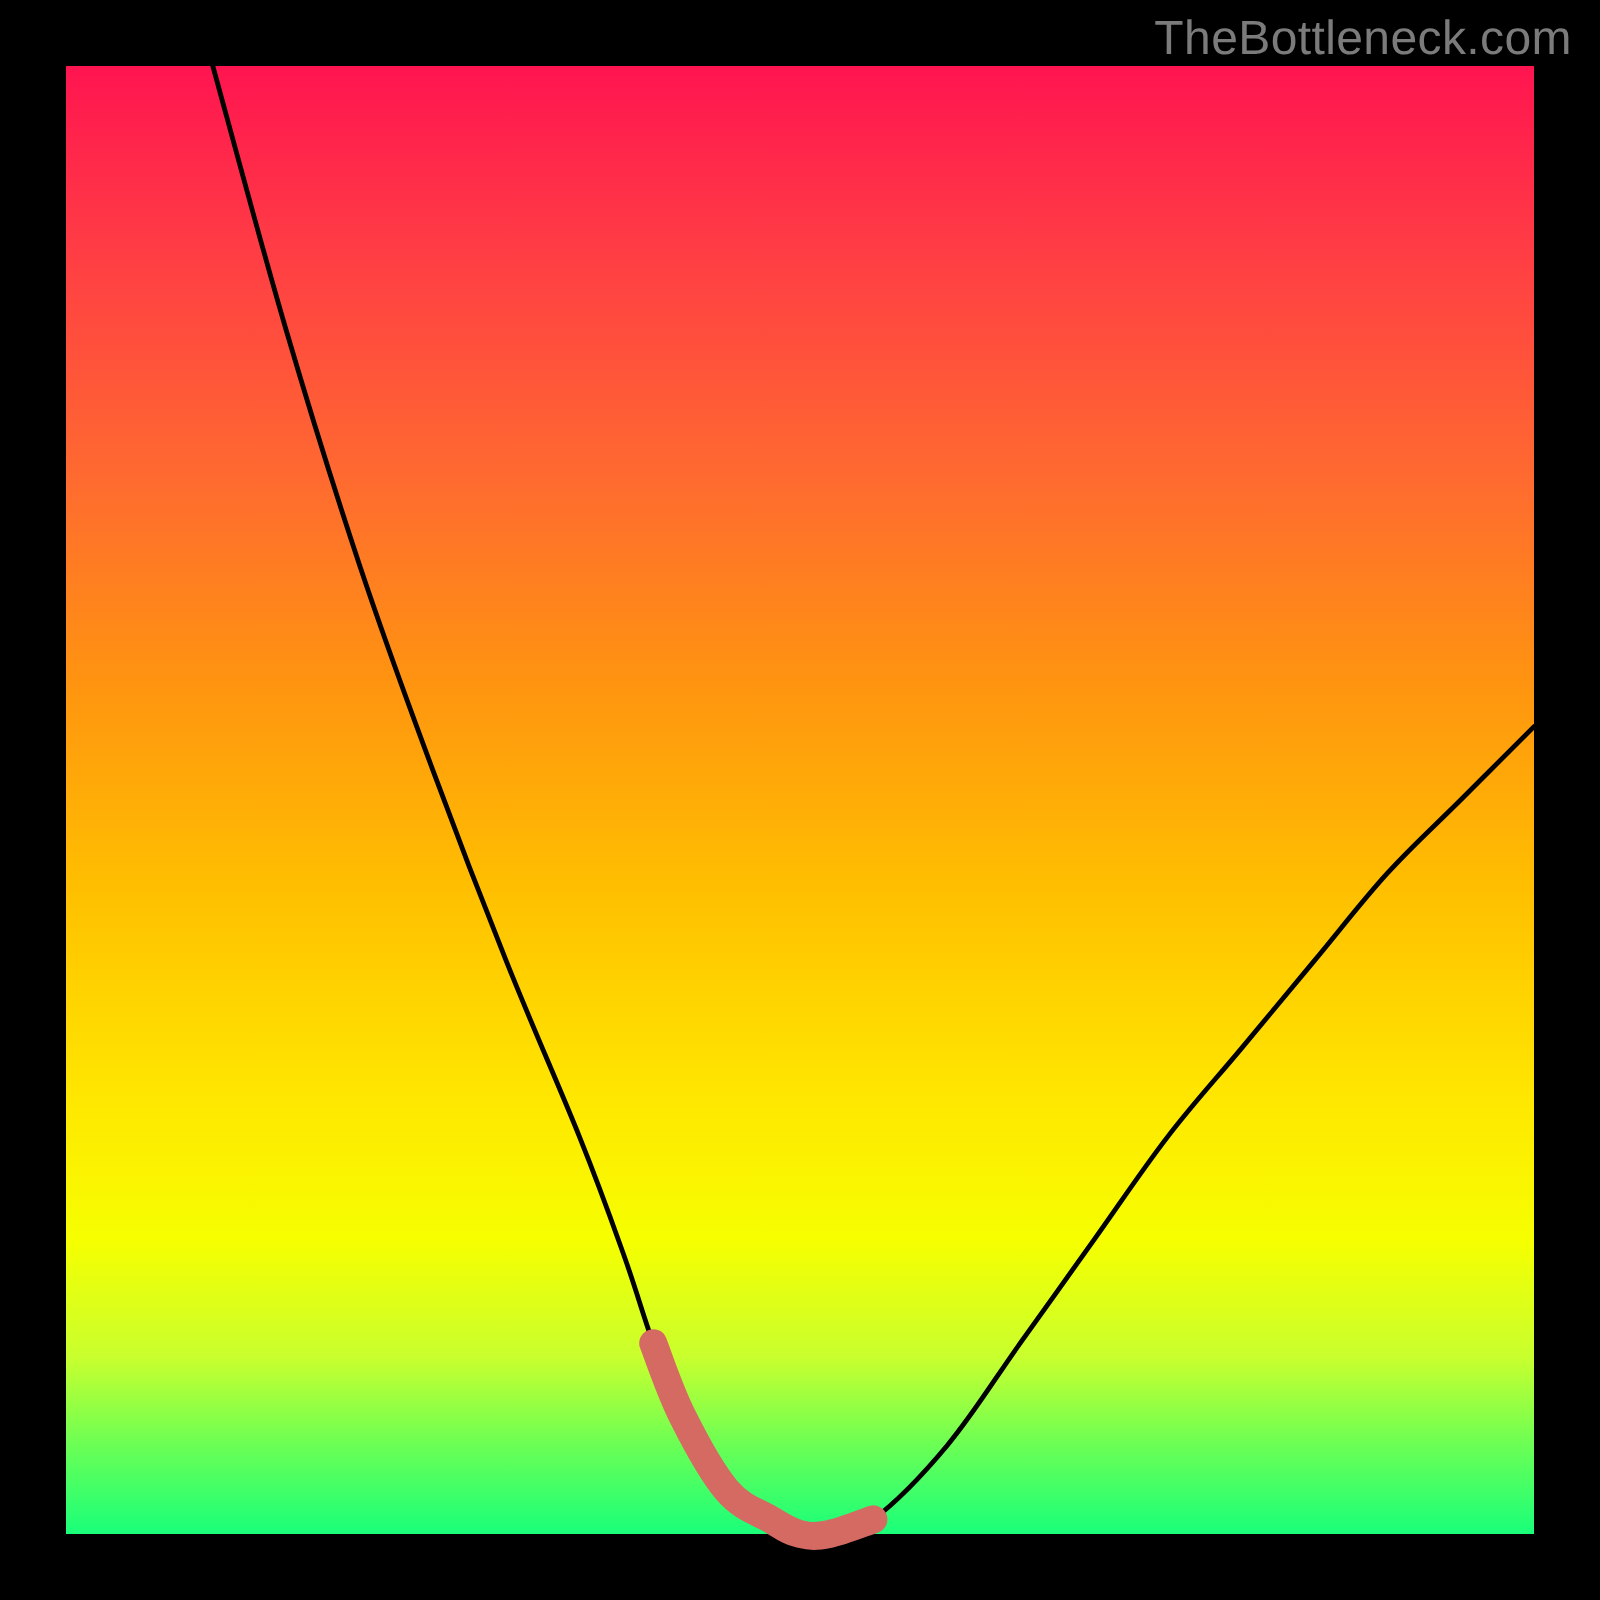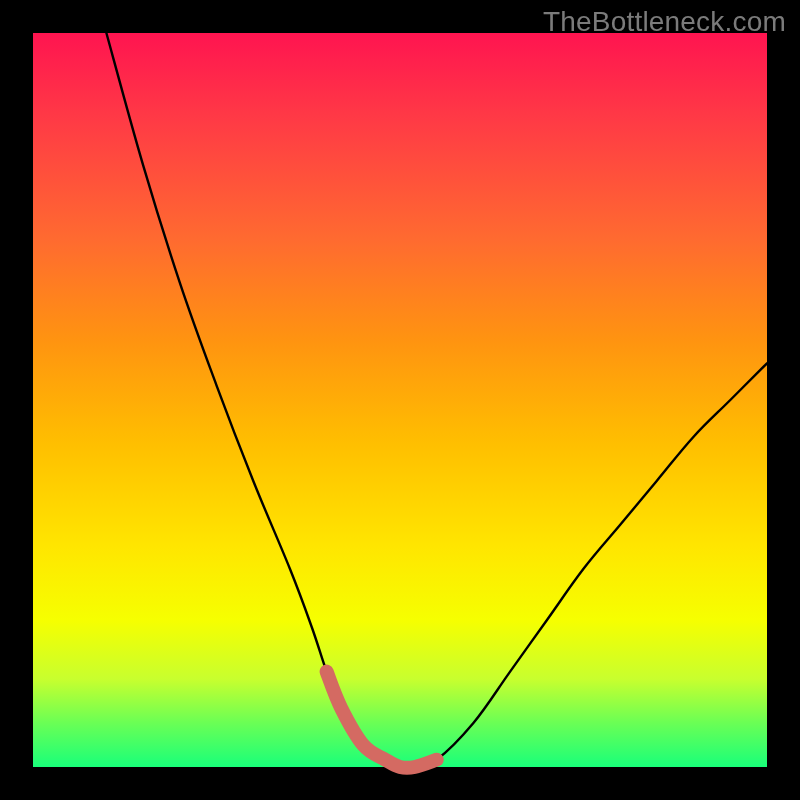--- a/index.html
+++ b/index.html
@@ -36,21 +36,21 @@
       #c8ff2e 88%,
       #6aff55 94%,
       #19ff7a 100%
     );
   }
   .watermark {
     position: absolute;
     top: 6px;
     right: 14px;
     color: #7b7b7b;
-    font-size: 28px;
+    font-size: 24px;
     font-weight: 500;
     letter-spacing: 0.2px;
   }
   svg.curve {
     position: absolute;
     inset: 0;
     width: 100%;
     height: 100%;
     overflow: visible;
   }

